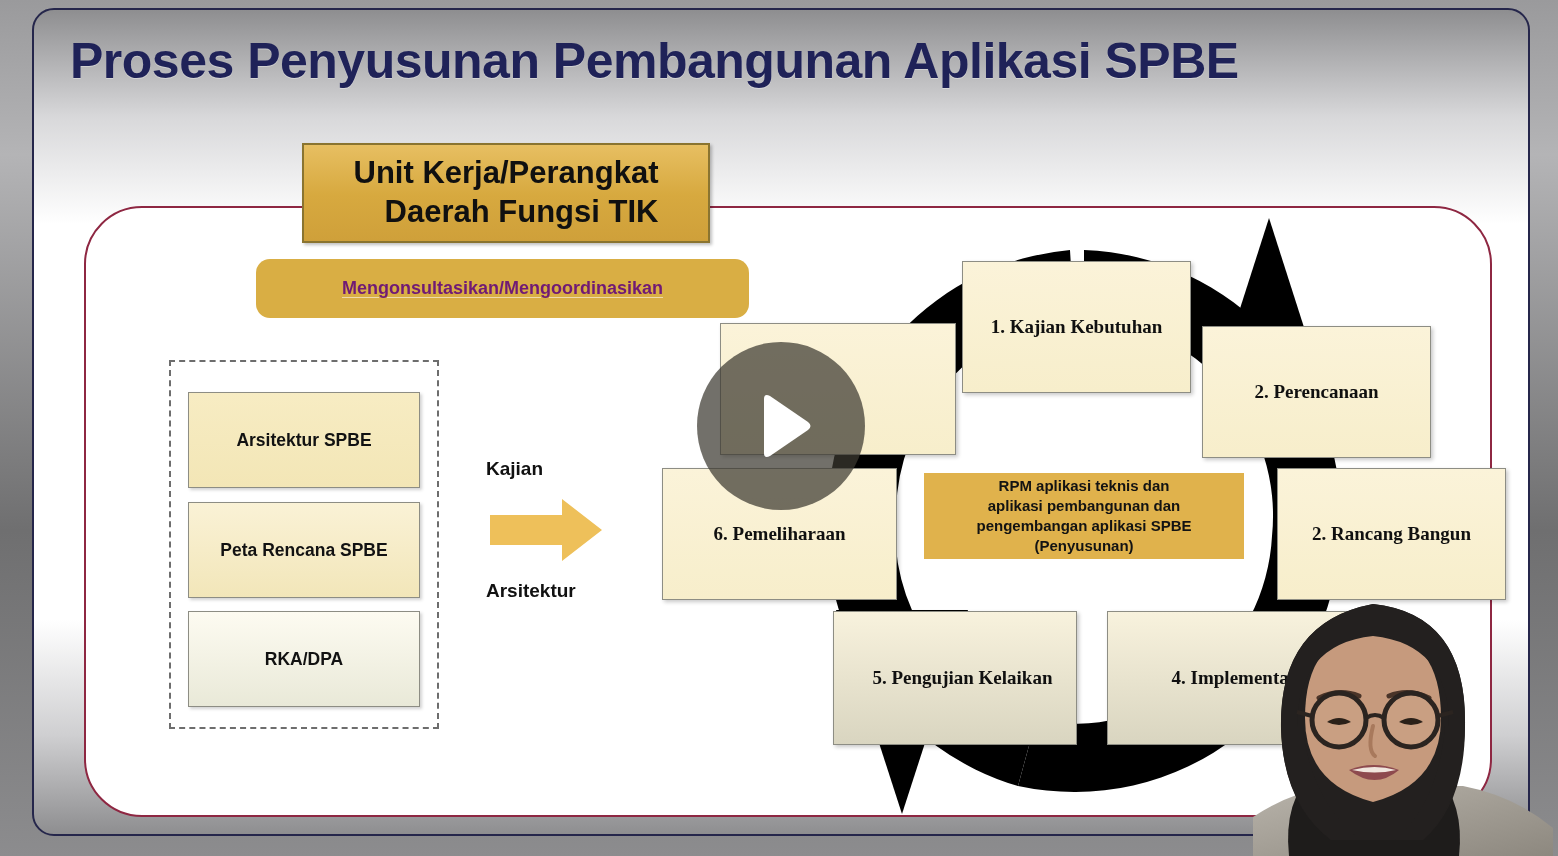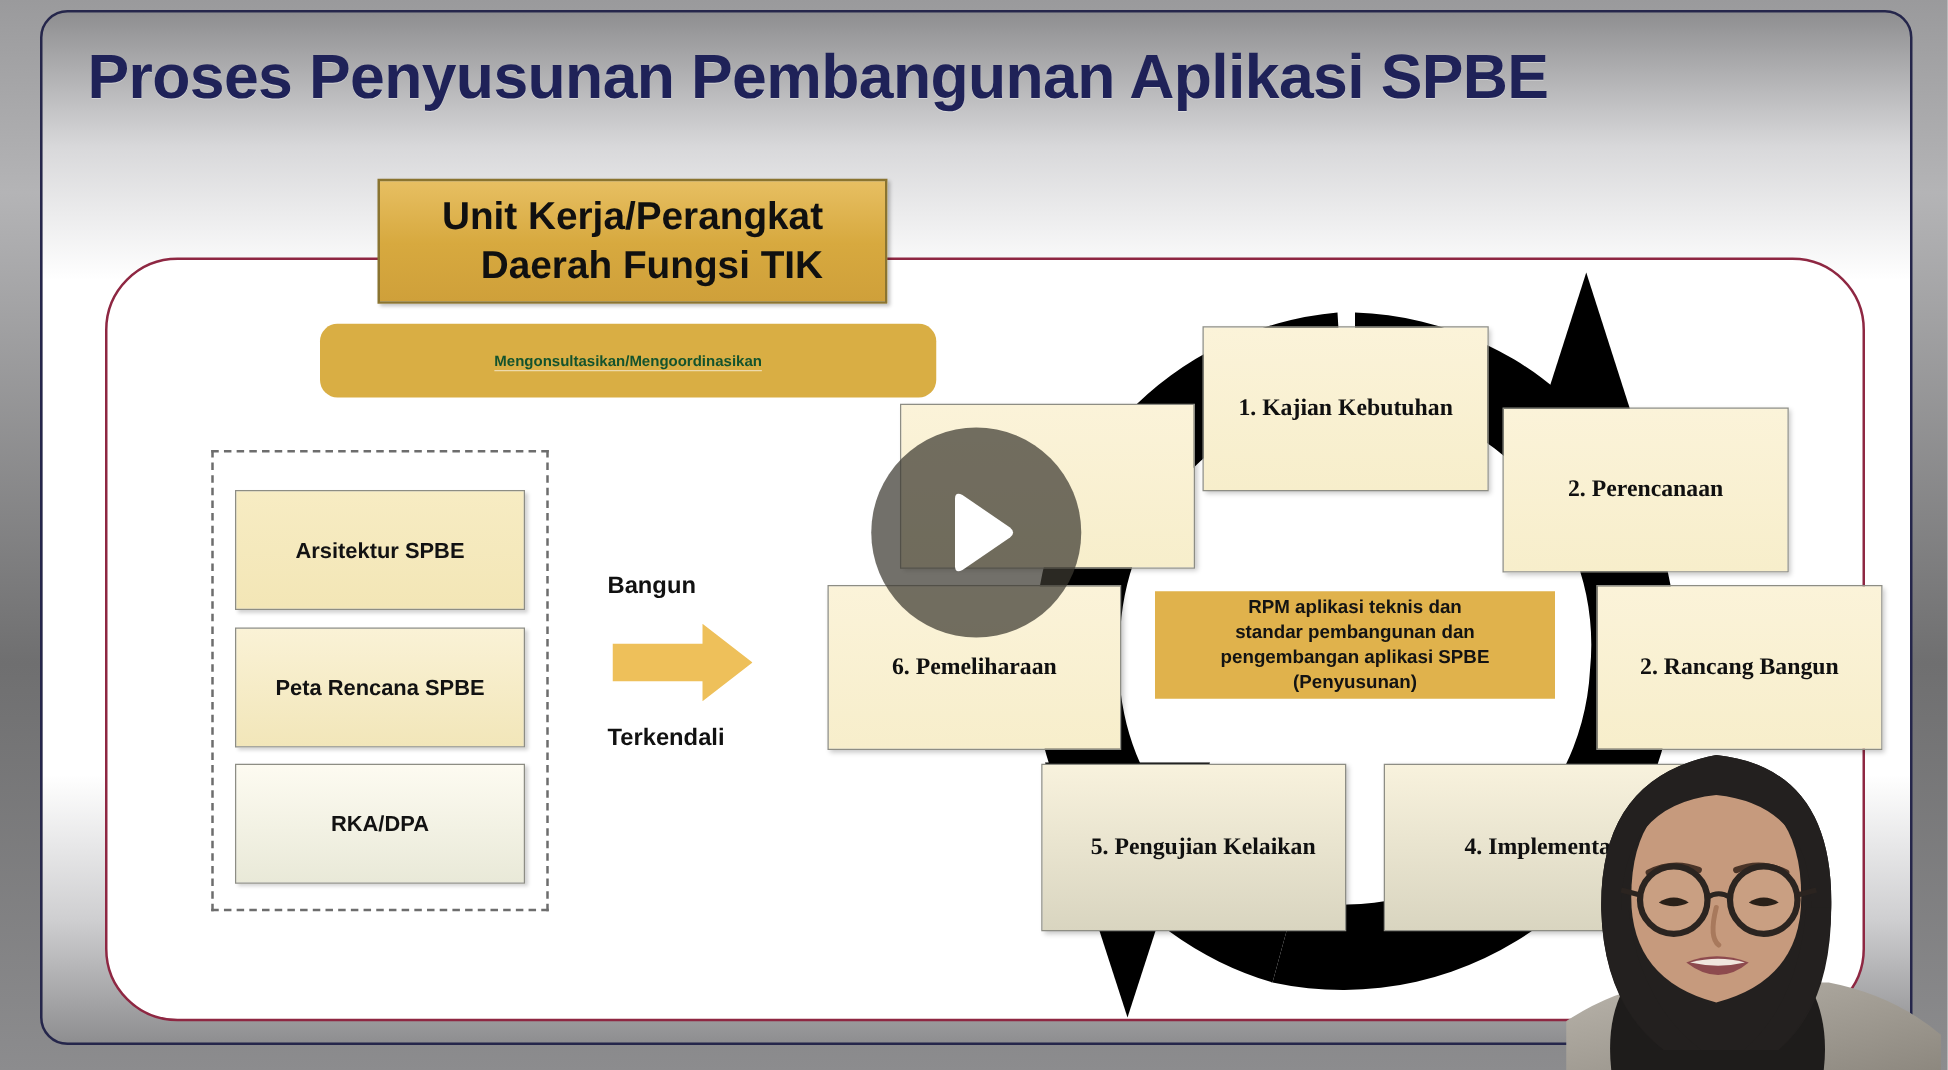--- a/index.html
+++ b/index.html
@@ -56,21 +56,21 @@
   .dots i{display:block;width:8px;height:11px;background:#1a1a1a;}
 
   
   .konsul-box{
     position:absolute;left:222px;top:249px;width:493px;height:59px;
     background:#d9ae44;border-radius:14px;
     display:flex;align-items:center;justify-content:center;
     z-index:28;
   }
   .konsul-box span{
-    font-size:12px;font-weight:bold;color:#14532d;
+    font-size:18px;font-weight:bold;color:#701a75;
     text-decoration:underline;text-decoration-color:rgba(255,255,255,.55);text-underline-offset:3px;
   }
 
   
   .dashed-group{
     position:absolute;left:135px;top:350px;width:266px;height:365px;
     border:2px dashed #6d6d6d;background:transparent;
   }
   .doc-box{
     position:absolute;left:17px;width:230px;height:94px;
@@ -163,25 +163,25 @@
         <span>Arsitektur SPBE</span>
       </div>
       <div class="doc-box doc-2">
         <span>Peta Rencana SPBE</span>
       </div>
       <div class="doc-box doc-3">
         <span>RKA/DPA</span>
       </div>
     </div>
 
-    <div class="terpadu">Bangun</div>
+    <div class="terpadu">Kajian</div>
     <svg class="gold-arrow" viewBox="0 0 112 62">
       <path d="M0 16 L72 16 L72 0 L112 31 L72 62 L72 46 L0 46 Z" fill="#eec05a"></path>
     </svg>
-    <div class="terkendali">Terkendali</div>
+    <div class="terkendali">Arsitektur</div>
 
     <svg class="cycle-ring" viewBox="0 0 620 620">
 
       <path d="M 310 44
                A 266 266 0 0 1 566 330
                L 498 330
                A 198 198 0 0 0 310 112
                Z" fill="#000"></path>
       <path d="M 566 330
                A 266 266 0 0 1 244 580
@@ -222,21 +222,21 @@
     <div class="step st-warm step-5">
       <span>5. Pengujian Kelaikan</span>
     </div>
     <div class="step st-cream step-6">
       <span>6. Pemeliharaan</span>
     </div>
 
     <div class="rpm-box">
       <span>
         <b>RPM aplikasi teknis dan</b><br>
-        <b>standar pembangunan dan</b><br>
+        <b>aplikasi pembangunan dan</b><br>
         <b>pengembangan aplikasi SPBE</b><br>
         <b>(Penyusunan)</b>
       </span>
     </div>
 
   </div>
 
   <div class="play-overlay">
     <svg width="86" height="86" viewBox="0 0 86 86">
       <path d="M26 16 Q26 10 32 13 L70 39 Q75 43 70 47 L32 73 Q26 76 26 70 Z" fill="#ffffff"></path>

